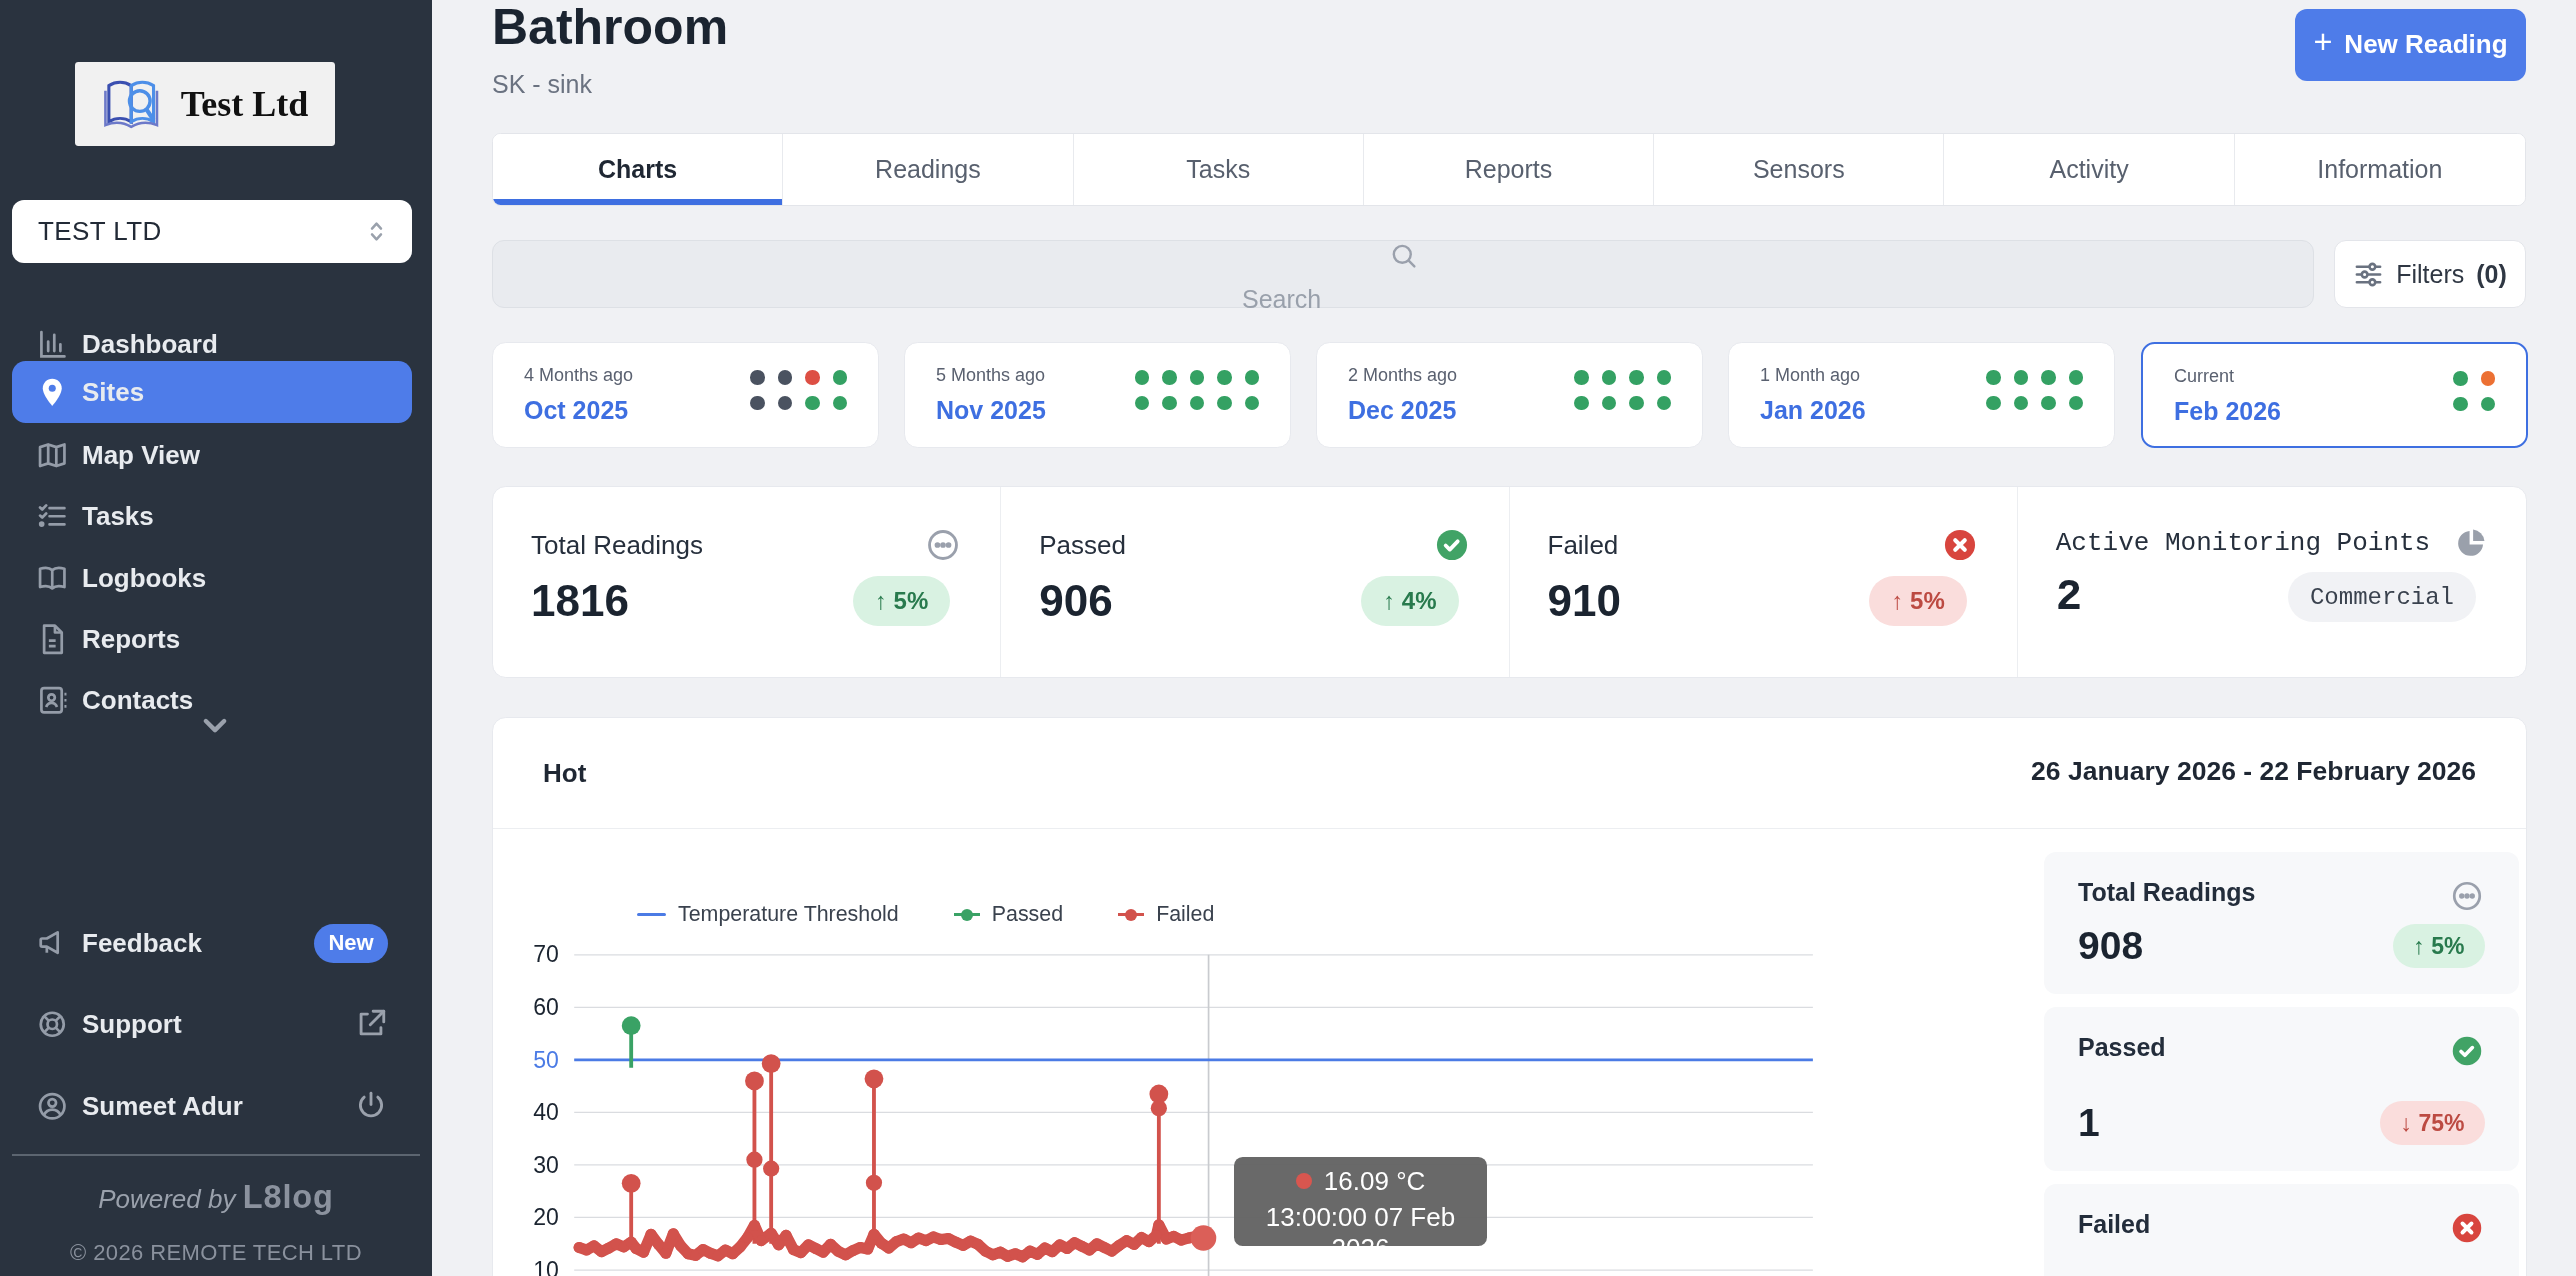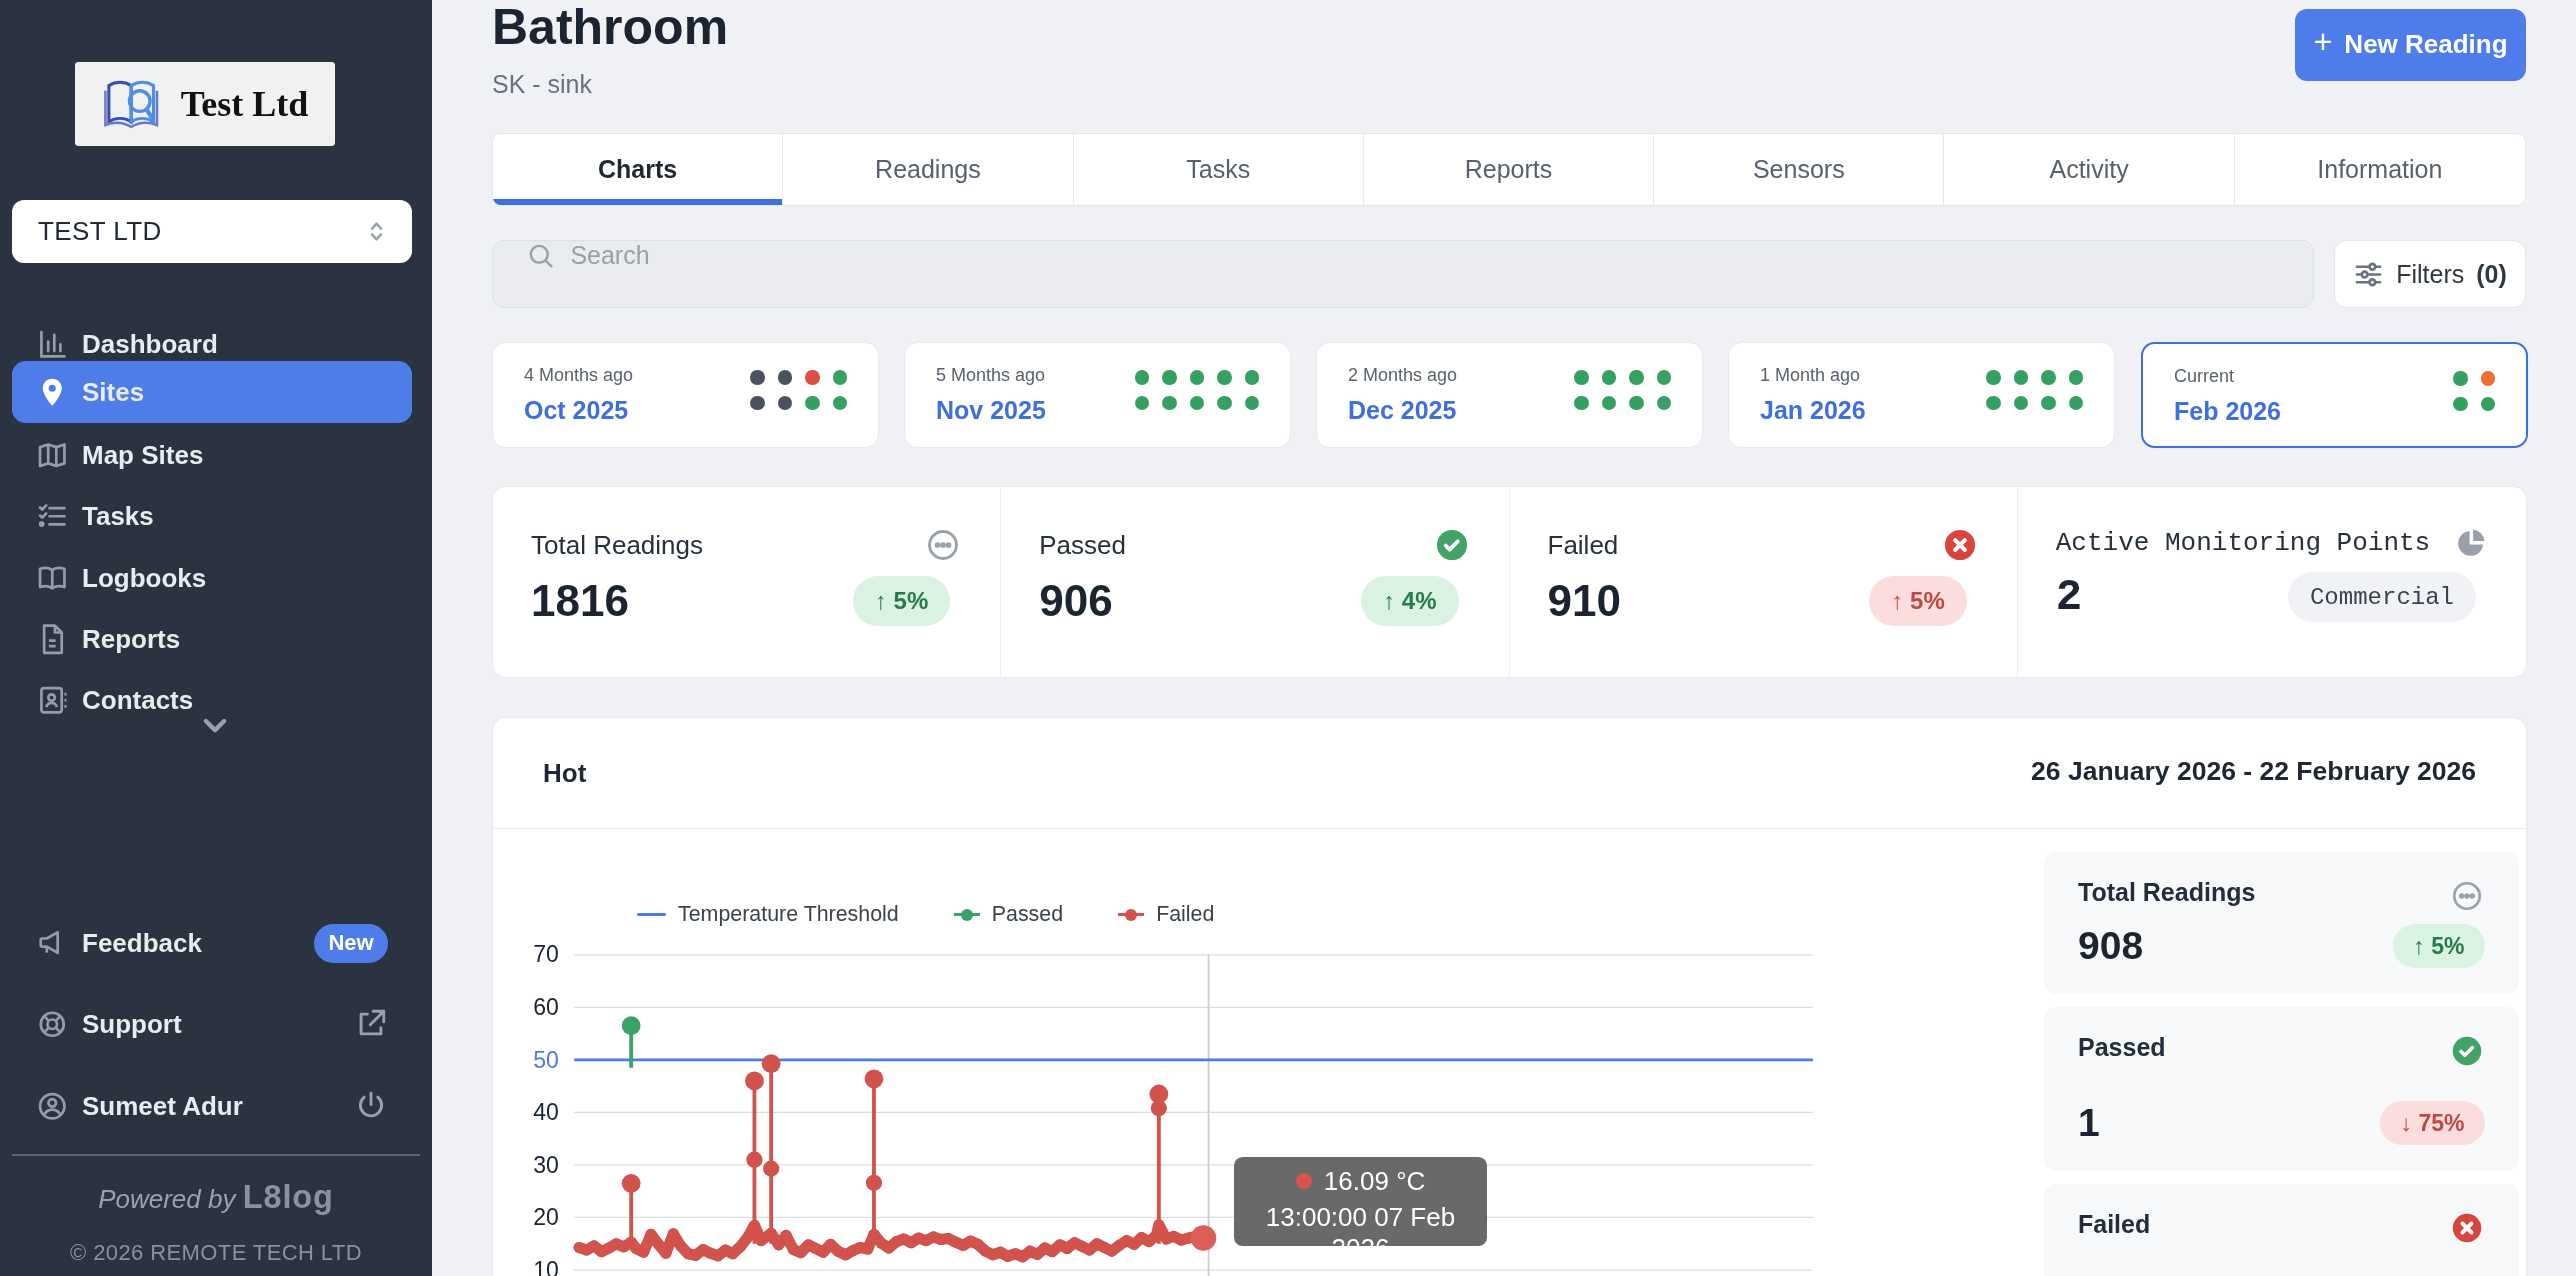--- a/index.html
+++ b/index.html
@@ -33,21 +33,21 @@
   .btn-new .plus { font-size:32.5px; font-weight:500; margin-top:-3.4px; }
 
   
   .tabs { position:absolute; left:492px; top:133px; width:2034px; height:73px; background:#fff; border:0.9px solid #E3E5EA; border-radius:8.6px; display:grid; grid-template-columns:repeat(7,1fr); overflow:hidden; }
   .tab { position:relative; display:flex; align-items:center; justify-content:center; font-size:25px; color:#58606E; border-right:0.9px solid #E8EAEE; cursor:pointer; background:#fff; }
   .tab:last-child { border-right:none; }
   .tab.active { color:#1F2733; font-weight:700; }
   .tab.active::after { content:""; position:absolute; left:0; right:0; bottom:0; height:6px; background:#3E6FE1; }
 
   
-  .search { position:absolute; left:492px; top:240px; width:1822px; height:68px; background:#E9EBEF; border:0.9px solid #DDE0E5; border-radius:12px; display:flex; align-items:flex-start; padding:0 33px; gap:15.4px; }
+  .search { position:absolute; left:492px; top:240px; width:1822px; height:68px; background:#E9EBEF; border:0.9px solid #DDE0E5; border-radius:12px; display:flex; align-items:center; padding:0 9px; gap:15.4px;flex-direction:column; }
   .search input { flex:1; border:none; outline:none; background:transparent; font-family:inherit; font-size:25px; color:#3A424E; }
   .search input::placeholder { color:#99A0AB; }
   .btn-filters { position:absolute; left:2334px; top:240px; width:192px; height:68px; background:#fff; border:0.9px solid #E3E5EA; border-radius:12px; display:flex; align-items:center; justify-content:center; gap:12px; font-family:inherit; font-size:25px; color:#2F3743; cursor:pointer; }
   .btn-filters b { font-weight:700; }
 
   
   .month-card { position:absolute; top:342px; width:387px; height:106px; background:#fff; border:0.9px solid #E7E9EE; border-radius:13.7px; cursor:pointer; }
   .month-card.selected { border:2.6px solid #3E6FE1; }
   .month-ago { position:absolute; left:31px; top:22px; font-size:18px; color:#5A6170; }
   .month-label { position:absolute; left:31px; top:53px; font-size:25px; font-weight:600; color:#3E6FE1; }
@@ -140,21 +140,21 @@
           </svg>
         </span>
       <span class="nlabel">Sites</span>
     </div>
     <div class="nav-item" style="top:424px">
       <span class="nico">
           <svg width="32.5" height="32.5" viewBox="0 0 24 24" fill="none" stroke="currentColor" stroke-width="2" stroke-linejoin="round">
             <path d="M9 4 3 6v14l6-2 6 2 6-2V4l-6 2-6-2zM9 4v14M15 6v14"></path>
           </svg>
         </span>
-      <span class="nlabel">Map Sites</span>
+      <span class="nlabel">Map View</span>
     </div>
     <div class="nav-item" style="top:485px">
       <span class="nico">
           <svg width="32.5" height="32.5" viewBox="0 0 24 24" fill="none" stroke="currentColor" stroke-width="2" stroke-linecap="round" stroke-linejoin="round">
             <path d="M10 6h11M10 12h11M10 18h11M3 5.5 4.6 7 7.5 4M3 11.5 4.6 13 7.5 10"></path>
             <circle cx="4.2" cy="17.8" r="1.1" fill="currentColor"></circle>
           </svg>
         </span>
       <span class="nlabel">Tasks</span>
     </div>

